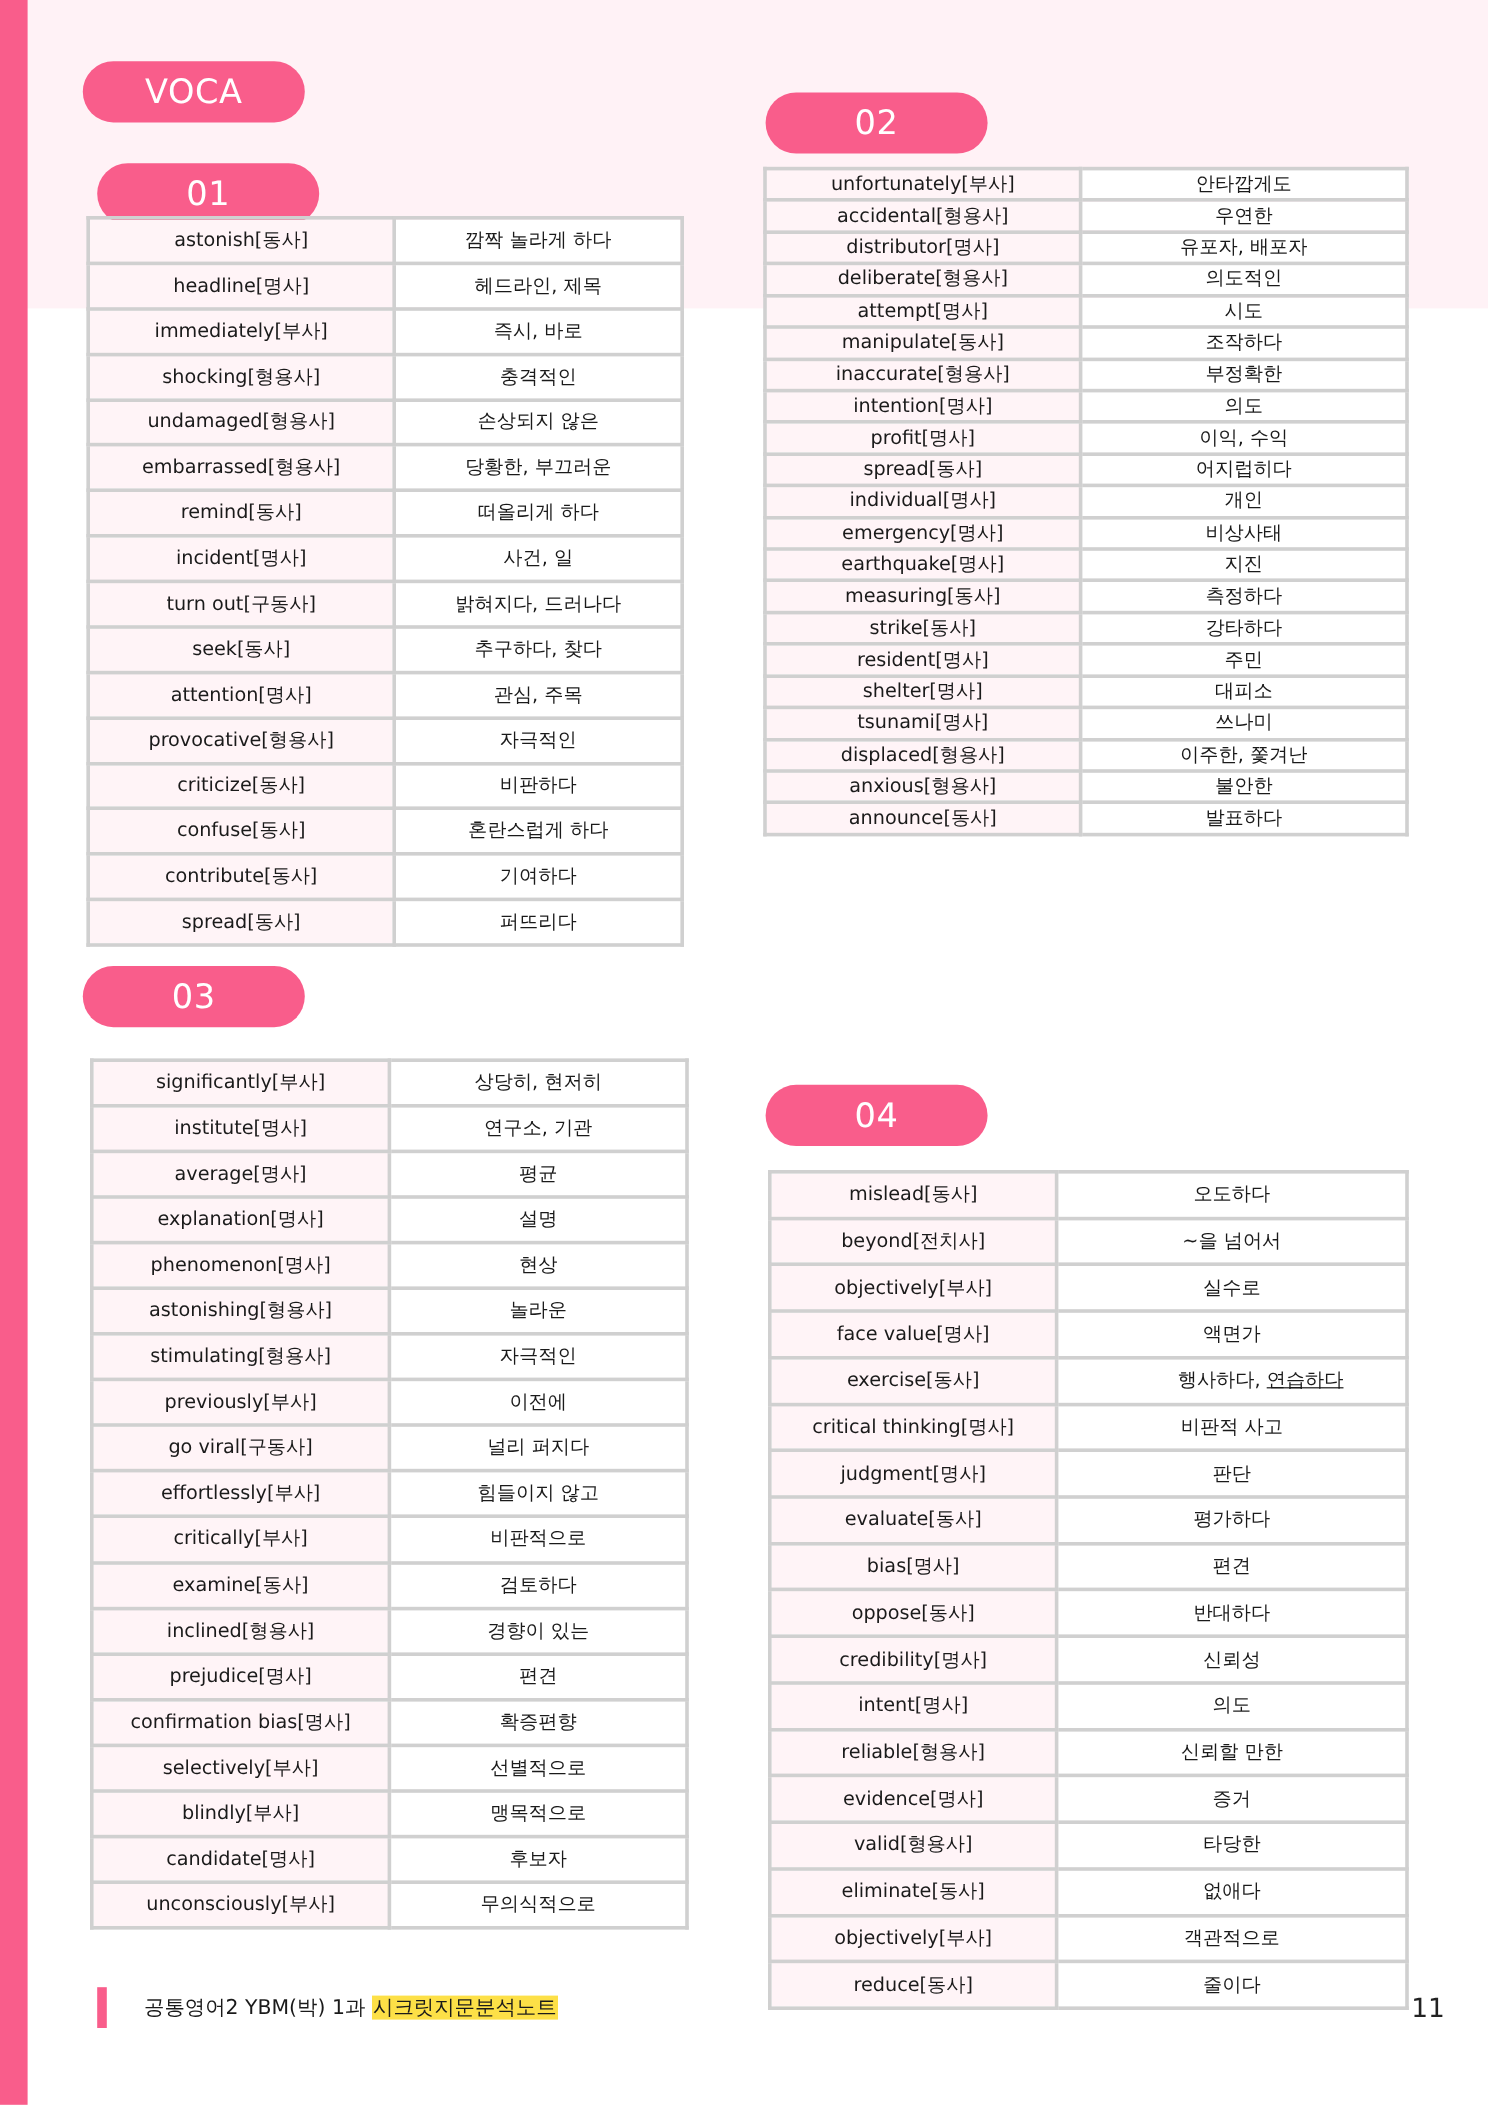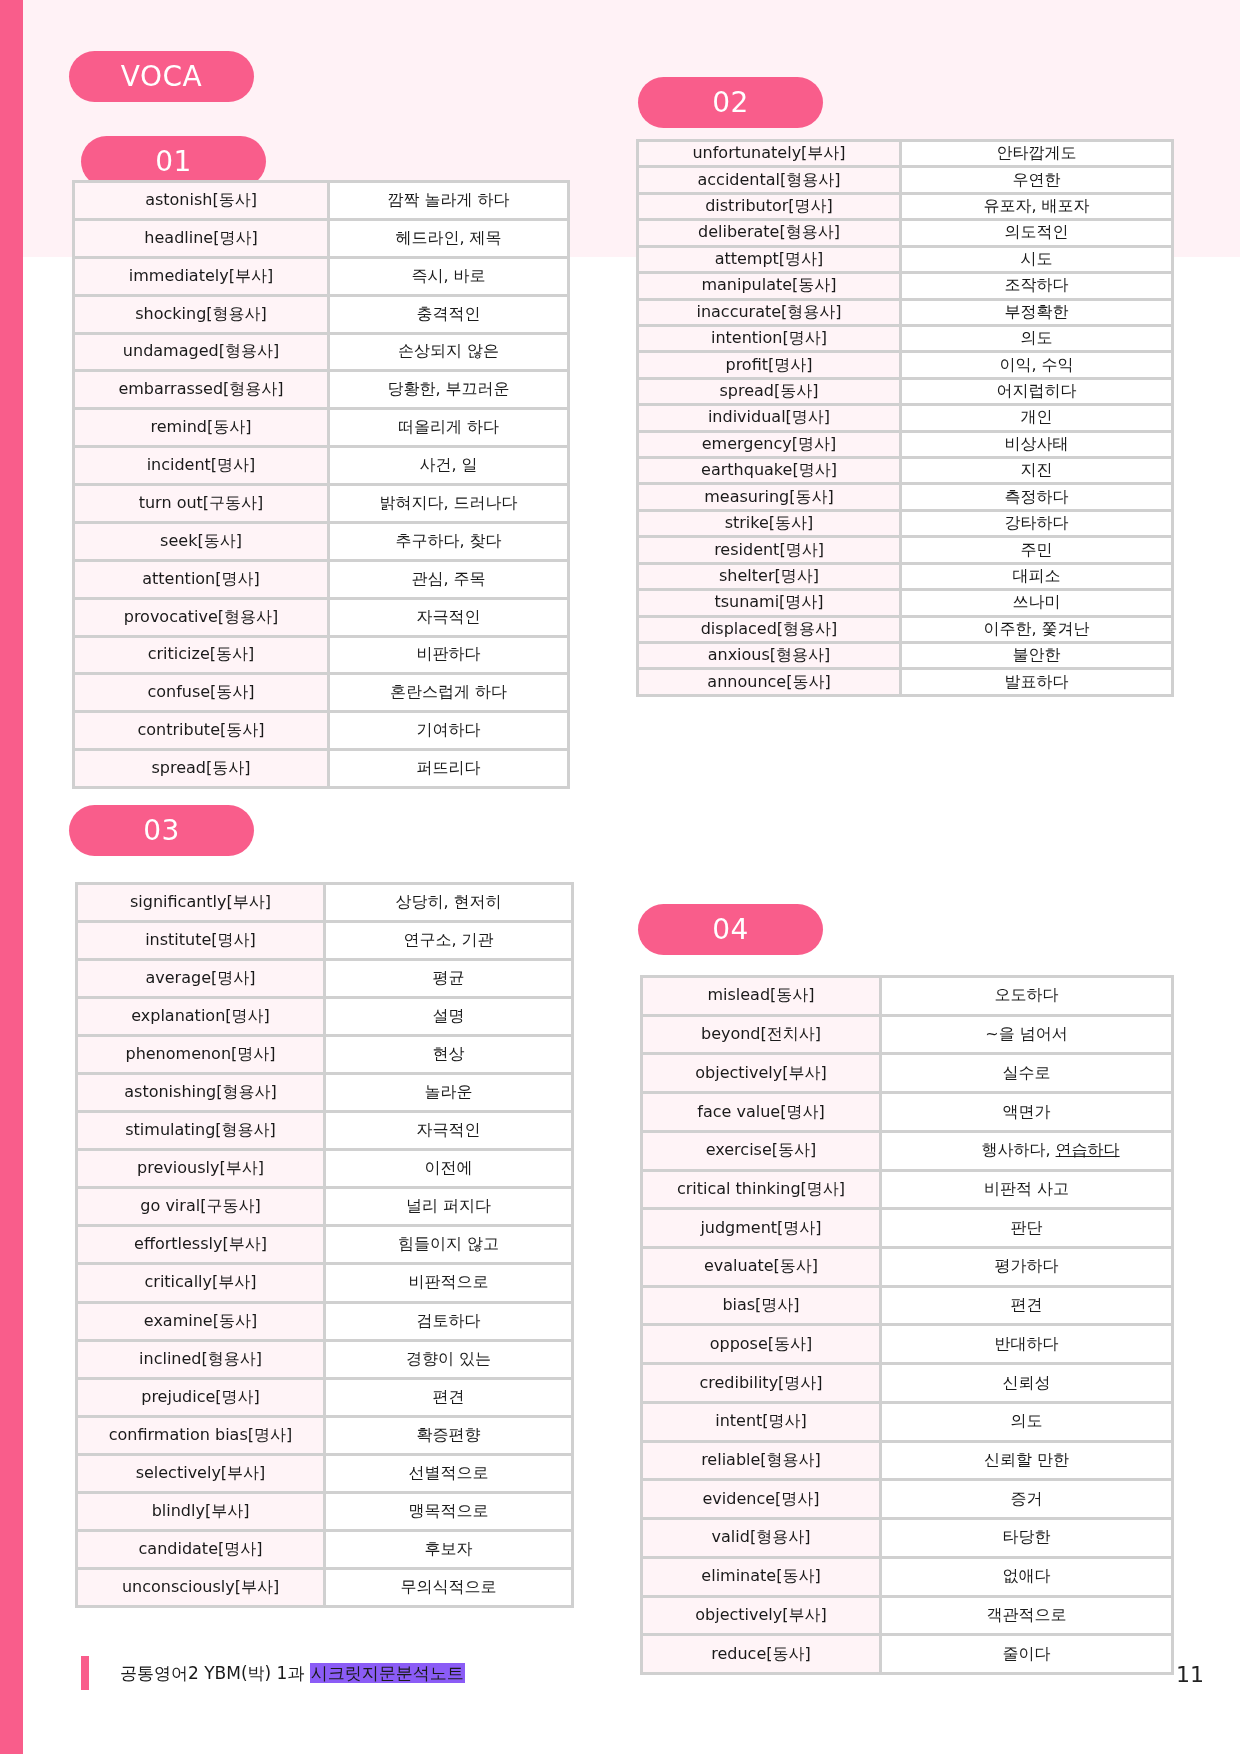--- a/index.html
+++ b/index.html
@@ -23,21 +23,21 @@
   }
   table.voca td {
     border:3px solid #d0d0d0; padding:0; text-align:center; vertical-align:middle;
     font-size:16px; white-space:nowrap; overflow:hidden;
   }
   table.voca td.en { background:#fff4f7; }
   table.voca td.ko { background:#ffffff; }
   .u { text-decoration:underline; }
   .footer-bar { position:absolute; left:81px; top:1656px; width:8px; height:34px; background:#f95d8b; }
   .footer-text { position:absolute; left:120px; top:1660px; font-size:17px; line-height:26px; color:#1a1a1a; }
-  .footer-hl { background:#8b5cf6; padding:0 1px; }
+  .footer-hl { background:#fde047; padding:0 1px; }
   .page-num { position:absolute; left:1176px; top:1662px; font-size:22px; color:#222; }
 </style>
 </head>
 <body>
 
 <div class="top-band"></div>
 <div class="side-stripe"></div>
 
 <div class="badge" style="left:69px;top:51px;text-align:center;">VOCA</div>
 

